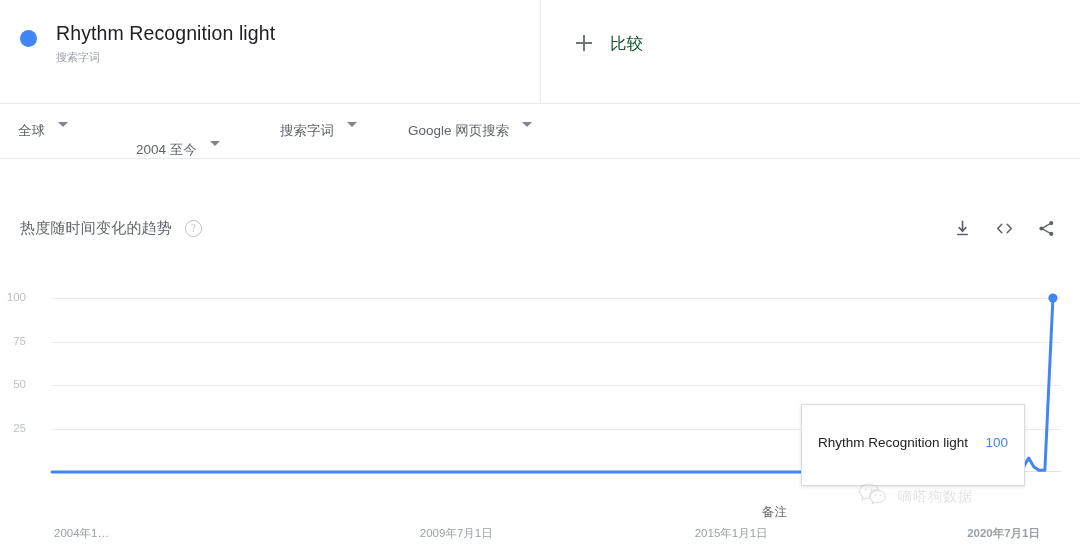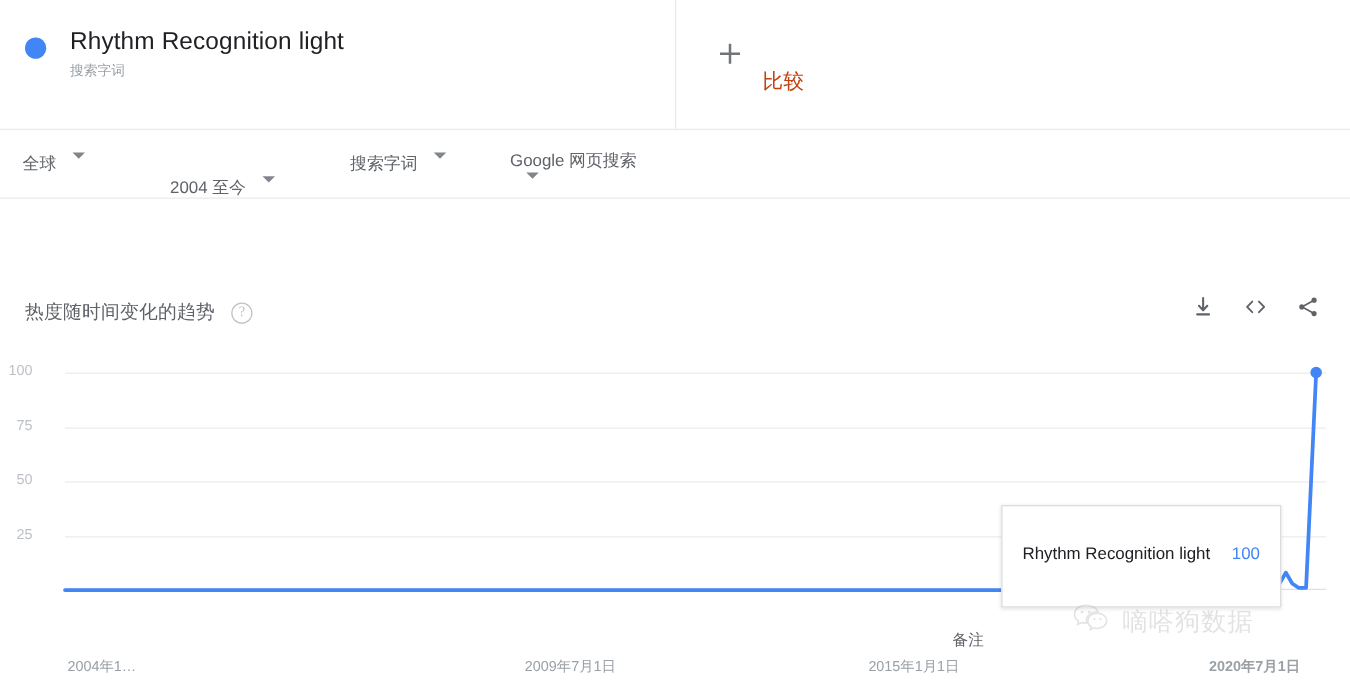--- a/index.html
+++ b/index.html
@@ -57,24 +57,23 @@
     position: relative;
     margin-top: 3px;
   }
   .plus-icon::before, .plus-icon::after {
     content: ""; position: absolute; background: #70757a;
   }
   .plus-icon::before { left: 0; top: 7px; width: 16px; height: 1.6px; }
   .plus-icon::after { top: 0; left: 7px; height: 16px; width: 1.6px; }
   .compare-label {
     font-size: 16.5px;
-    color: #c2410c;
+    color: #14532d;
     margin-left: 18px;
     line-height: 22px;
-    margin-top: 22px;
   }
 
   
   .filter-bar {
     height: 55px;
     display: flex;
     align-items: center;
     border-bottom: 1px solid #e8eaed;
     padding-left: 18px;
   }
@@ -92,26 +91,26 @@
   .caret {
     width: 0; height: 0;
     border-left: 5px solid transparent;
     border-right: 5px solid transparent;
     border-top: 5.5px solid #80868b;
     margin-left: 13px;
   }
   .f0 { width: 118px; }
   .f1 { width: 144px; margin-top: 38px; }
   .f2 { width: 128px; }
-  .f3 { width: 180px; flex-direction: column; }
+  .f3 { width: 180px; }
 
   
   .chart-header {
     display: flex;
-    align-items: flex-end;
+    align-items: center;
     padding: 0 20px 0 20px;
     height: 62px;
     margin-top: 38px;
   }
   .chart-title {
     font-size: 15px;
     color: #5f6368;
     letter-spacing: .2px;
   }
   .help-icon {
@@ -226,21 +225,21 @@
   .watermark {
     position: absolute;
     left: 858px; top: 482px;
     display: flex;
     align-items: center;
     opacity: .30;
     z-index: 6;
     pointer-events: none;
   }
   .wm-text {
-    font-size: 20px;
+    font-size: 14px;
     color: #9aa0a6;
     margin-left: 10px;
     letter-spacing: 1px;
   }
 </style>
 </head>
 <body>
 
 <div class="term-bar">
   <div class="term-cell">

